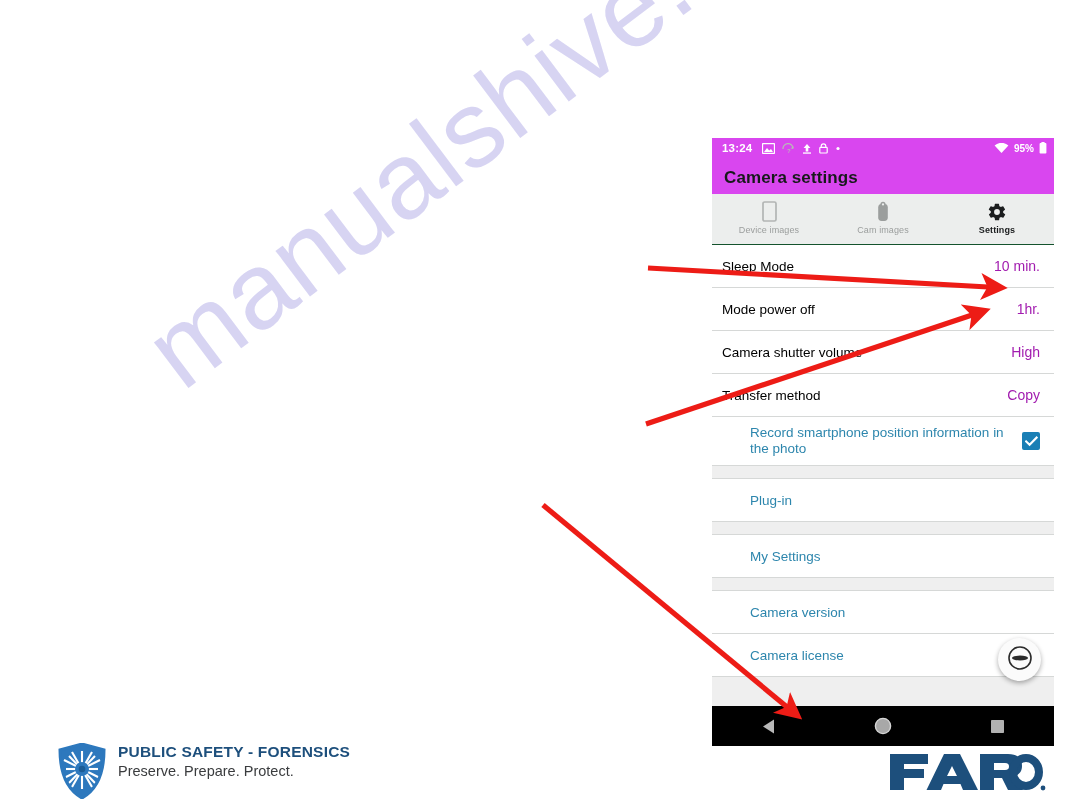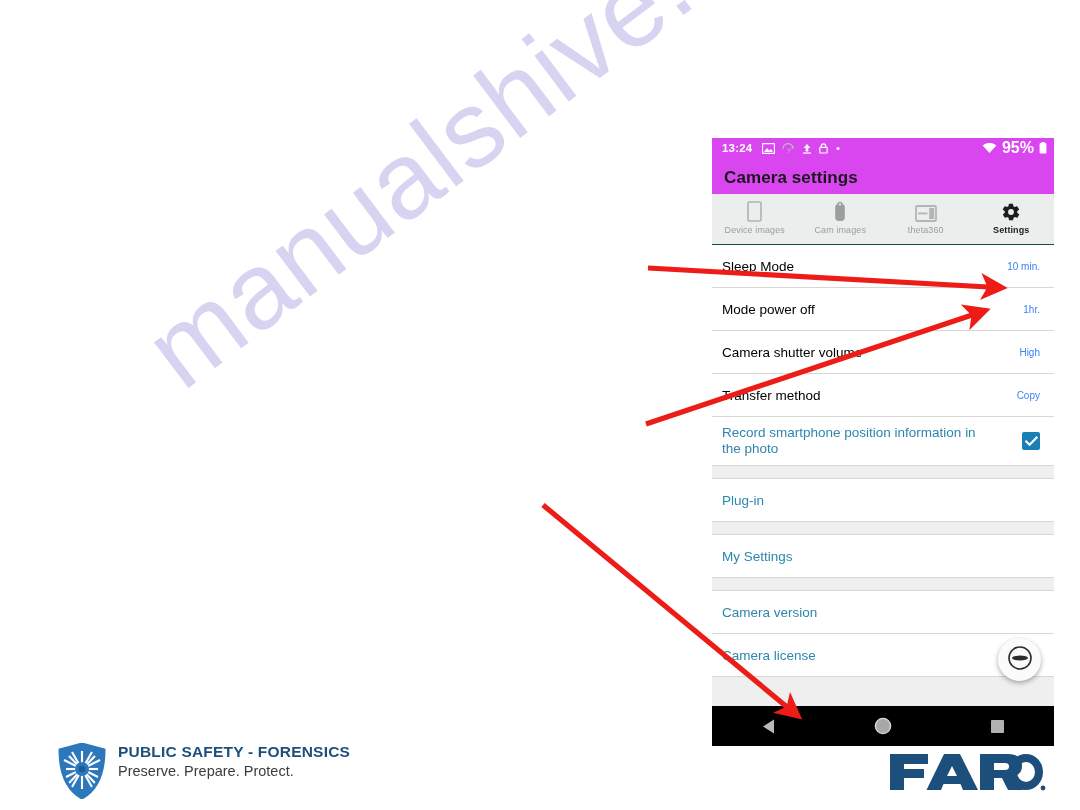--- a/index.html
+++ b/index.html
@@ -64,21 +64,21 @@
     gap: 7px;
     margin-left: 10px;
   }
   #statusbar .sb-spacer { flex: 1; }
   #statusbar .sb-icons-right {
     display: flex;
     align-items: center;
     gap: 5px;
   }
   .sb-ico { display:block; }
-  .battpct { font-size: 16px; font-weight: 700; }
+  .battpct { font-size: 10px; font-weight: 700; }
 
   
   #appbar {
     background: #d946ef;
     padding: 10px 12px 6px 12px;
   }
   #apptitle {
     font-size: 17px;
     color: #17191a;
     font-weight: 700;
@@ -119,26 +119,26 @@
     padding: 0 14px 0 10px;
     box-sizing: border-box;
     border-bottom: 1px solid #d6d8d7;
     background: #ffffff;
   }
   .row .label {
     font-size: 13.5px;
     color: #000000;
   }
   .row .value {
-    font-size: 10px;
-    color: #3b82f6;
+    font-size: 14px;
+    color: #a21caf;
     font-weight: 400;
     white-space: nowrap;
   }
-  .row.link .label { color: #2d86ad; }
+  .row.link .label { color: #2d86ad; margin-left: 28px; }
   .row.tall { min-height: 49px; align-items: center; }
   .row.tall .label { line-height: 1.22; max-width: 276px; }
 
   .checkbox {
     width: 18px; height: 18px;
     background: #1a7fb5;
     border-radius: 2px;
     display: flex; align-items: center; justify-content: center;
     flex: 0 0 auto;
   }
@@ -294,30 +294,20 @@
       <span class="tab-icon">
         <svg width="12" height="21" viewBox="0 0 12 21">
           <rect x="1.2" y="3" width="9.6" height="17" rx="3.4" fill="#9b9e9d"></rect>
           <circle cx="6" cy="3.4" r="2.6" fill="#9b9e9d"></circle>
           <circle cx="6" cy="3.4" r="1.1" fill="#eceeed"></circle>
         </svg>
       </span>
       <span class="tab-label">Cam images</span>
     </div>
 
-    <div class="tab">
-      <span class="tab-icon">
-        <svg width="22" height="17" viewBox="0 0 22 17">
-          <rect x="1" y="1" width="20" height="15" rx="1.2" fill="none" stroke="#b2b5b4" stroke-width="1.8"></rect>
-          <rect x="3" y="7.5" width="9.5" height="1.8" fill="#b2b5b4"></rect>
-          <rect x="14.2" y="3" width="5" height="11" fill="#b2b5b4"></rect>
-        </svg>
-      </span>
-      <span class="tab-label">theta360</span>
-    </div>
 
     <div class="tab active">
       <span class="tab-icon">
         <svg width="20" height="20" viewBox="0 0 24 24">
           <path fill="#1b1d1e" d="M19.4 13a7.8 7.8 0 0 0 0-2l2.1-1.6a.5.5 0 0 0 .1-.6l-2-3.5a.5.5 0 0 0-.6-.2l-2.5 1a7.4 7.4 0 0 0-1.7-1l-.4-2.6a.5.5 0 0 0-.5-.4h-4a.5.5 0 0 0-.5.4l-.4 2.6c-.6.25-1.17.6-1.7 1l-2.5-1a.5.5 0 0 0-.6.2l-2 3.5a.5.5 0 0 0 .12.6L4.6 11a7.8 7.8 0 0 0 0 2l-2.1 1.6a.5.5 0 0 0-.12.6l2 3.5c.12.22.38.3.6.2l2.5-1c.53.4 1.1.75 1.7 1l.4 2.6c.04.24.25.4.5.4h4c.25 0 .46-.16.5-.4l.4-2.6c.6-.25 1.17-.6 1.7-1l2.5 1c.22.1.48 0 .6-.2l2-3.5a.5.5 0 0 0-.1-.6L19.4 13zM12 15.5A3.5 3.5 0 1 1 12 8.5a3.5 3.5 0 0 1 0 7z"></path>
         </svg>
       </span>
       <span class="tab-label">Settings</span>
     </div>
   </div>

